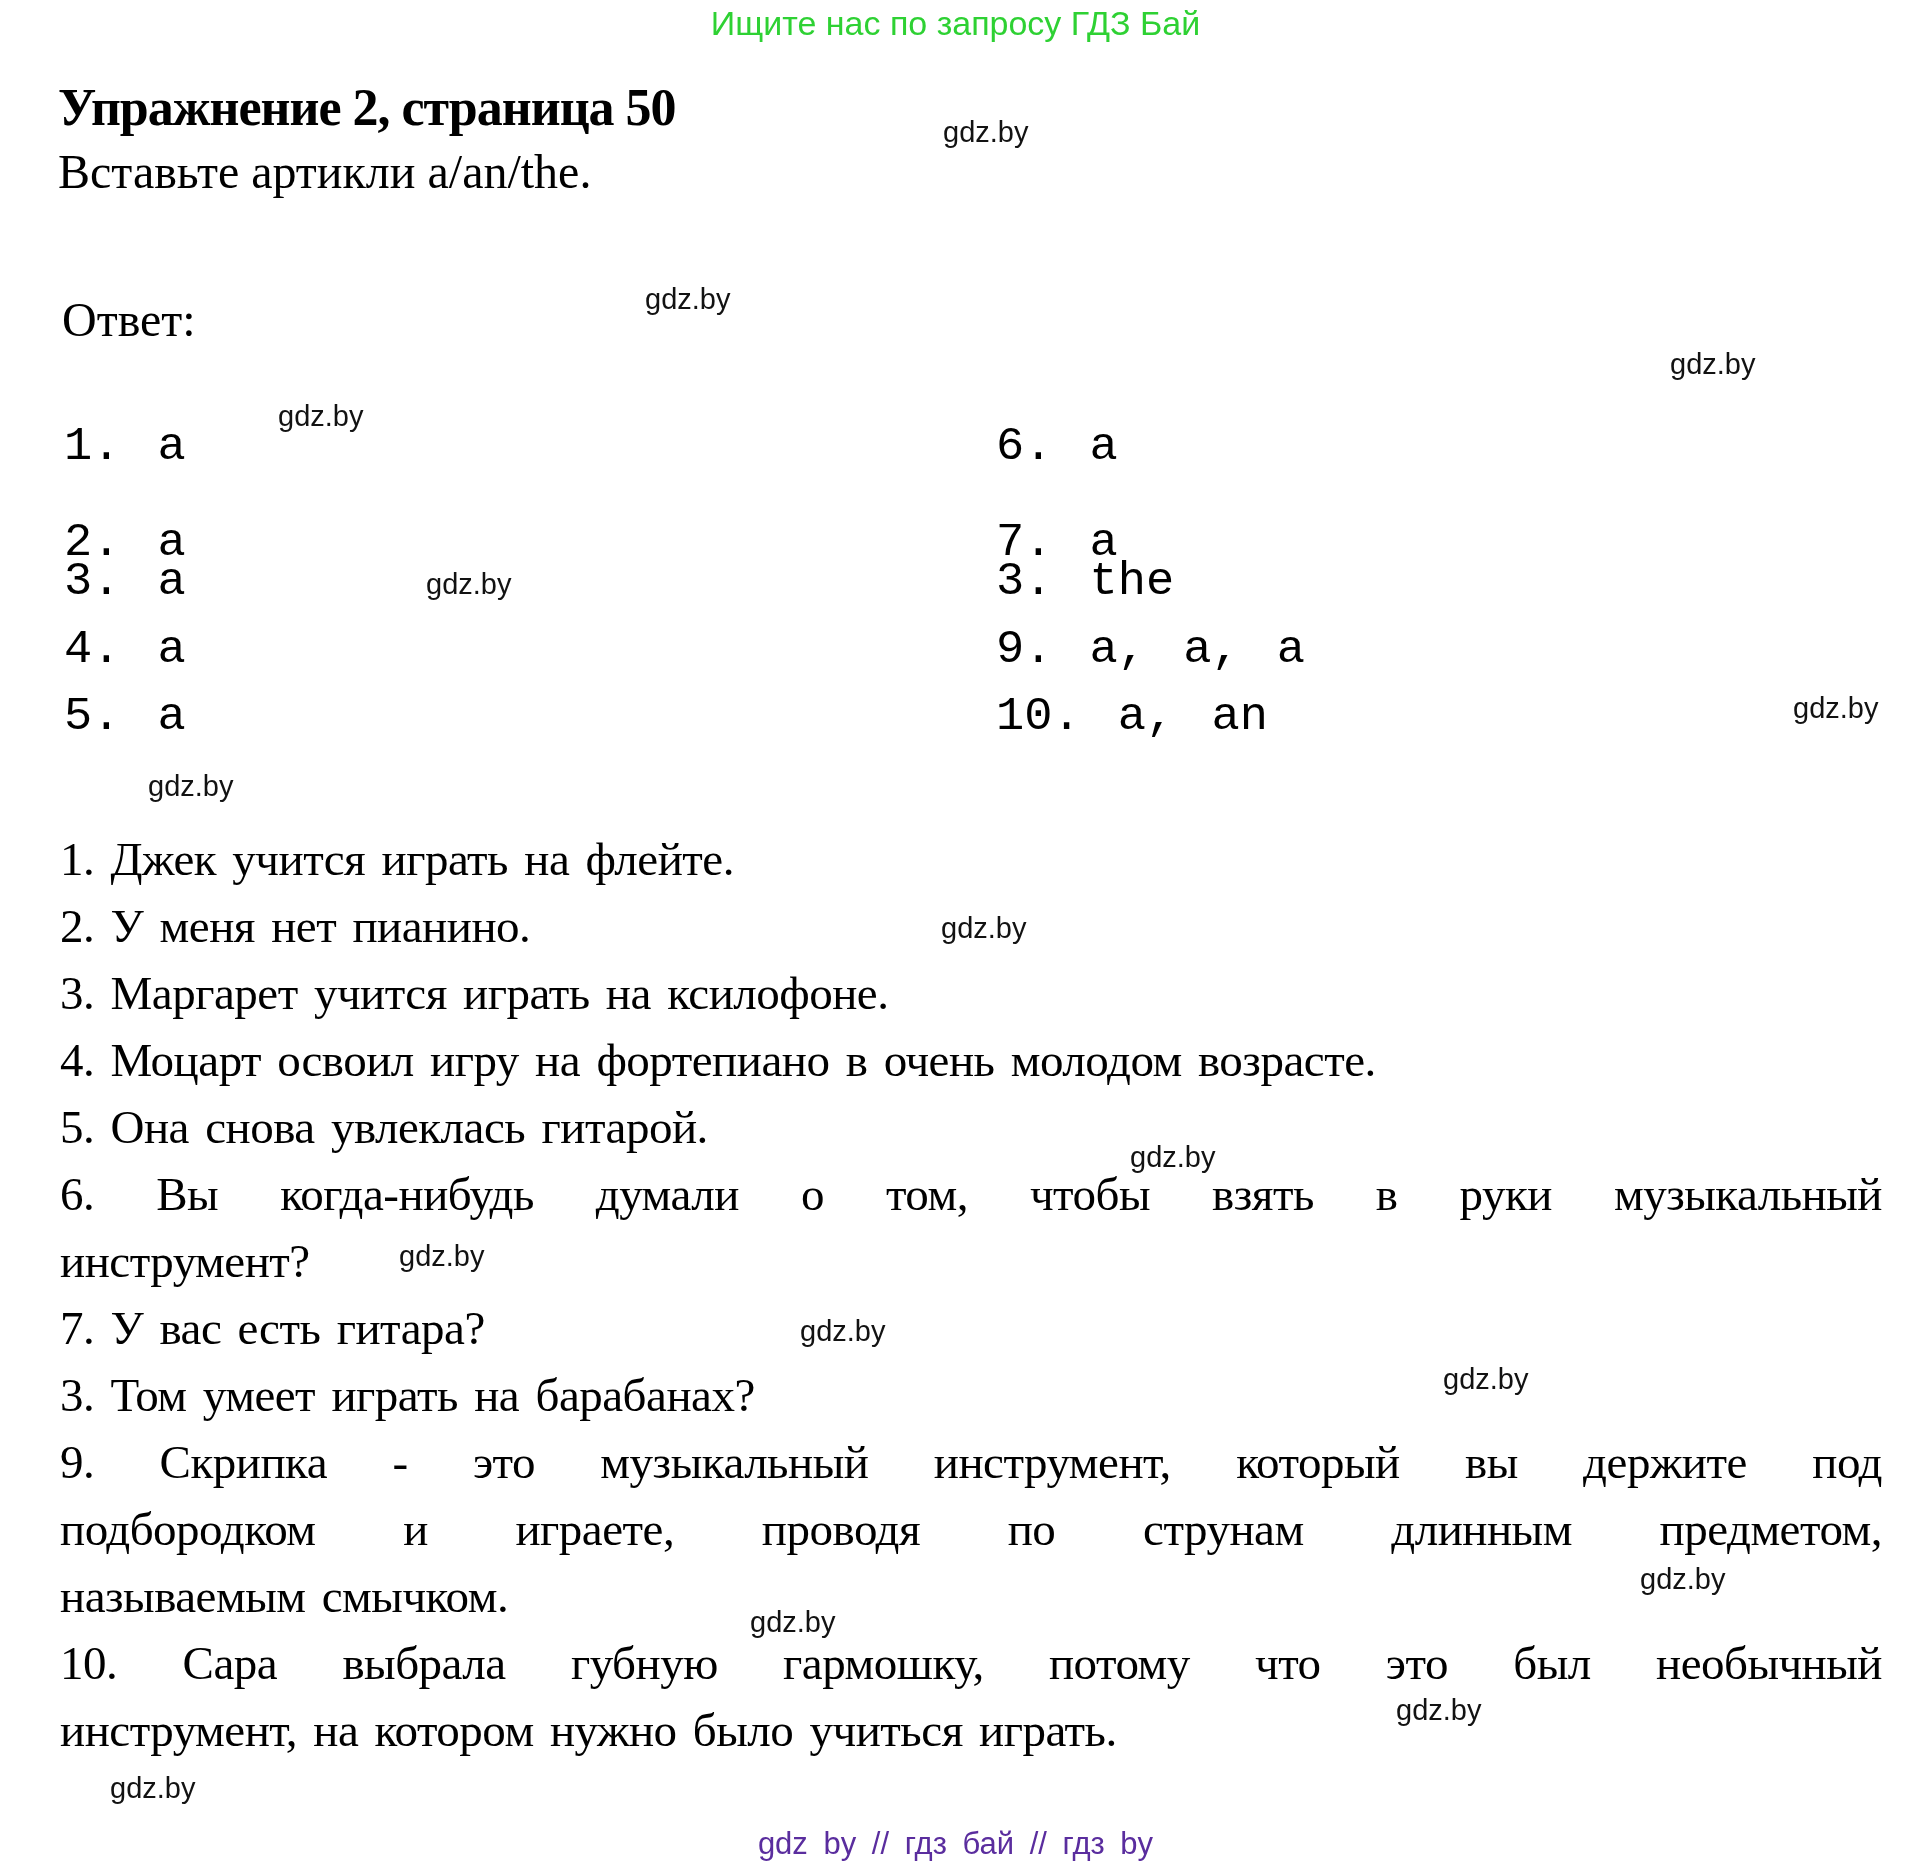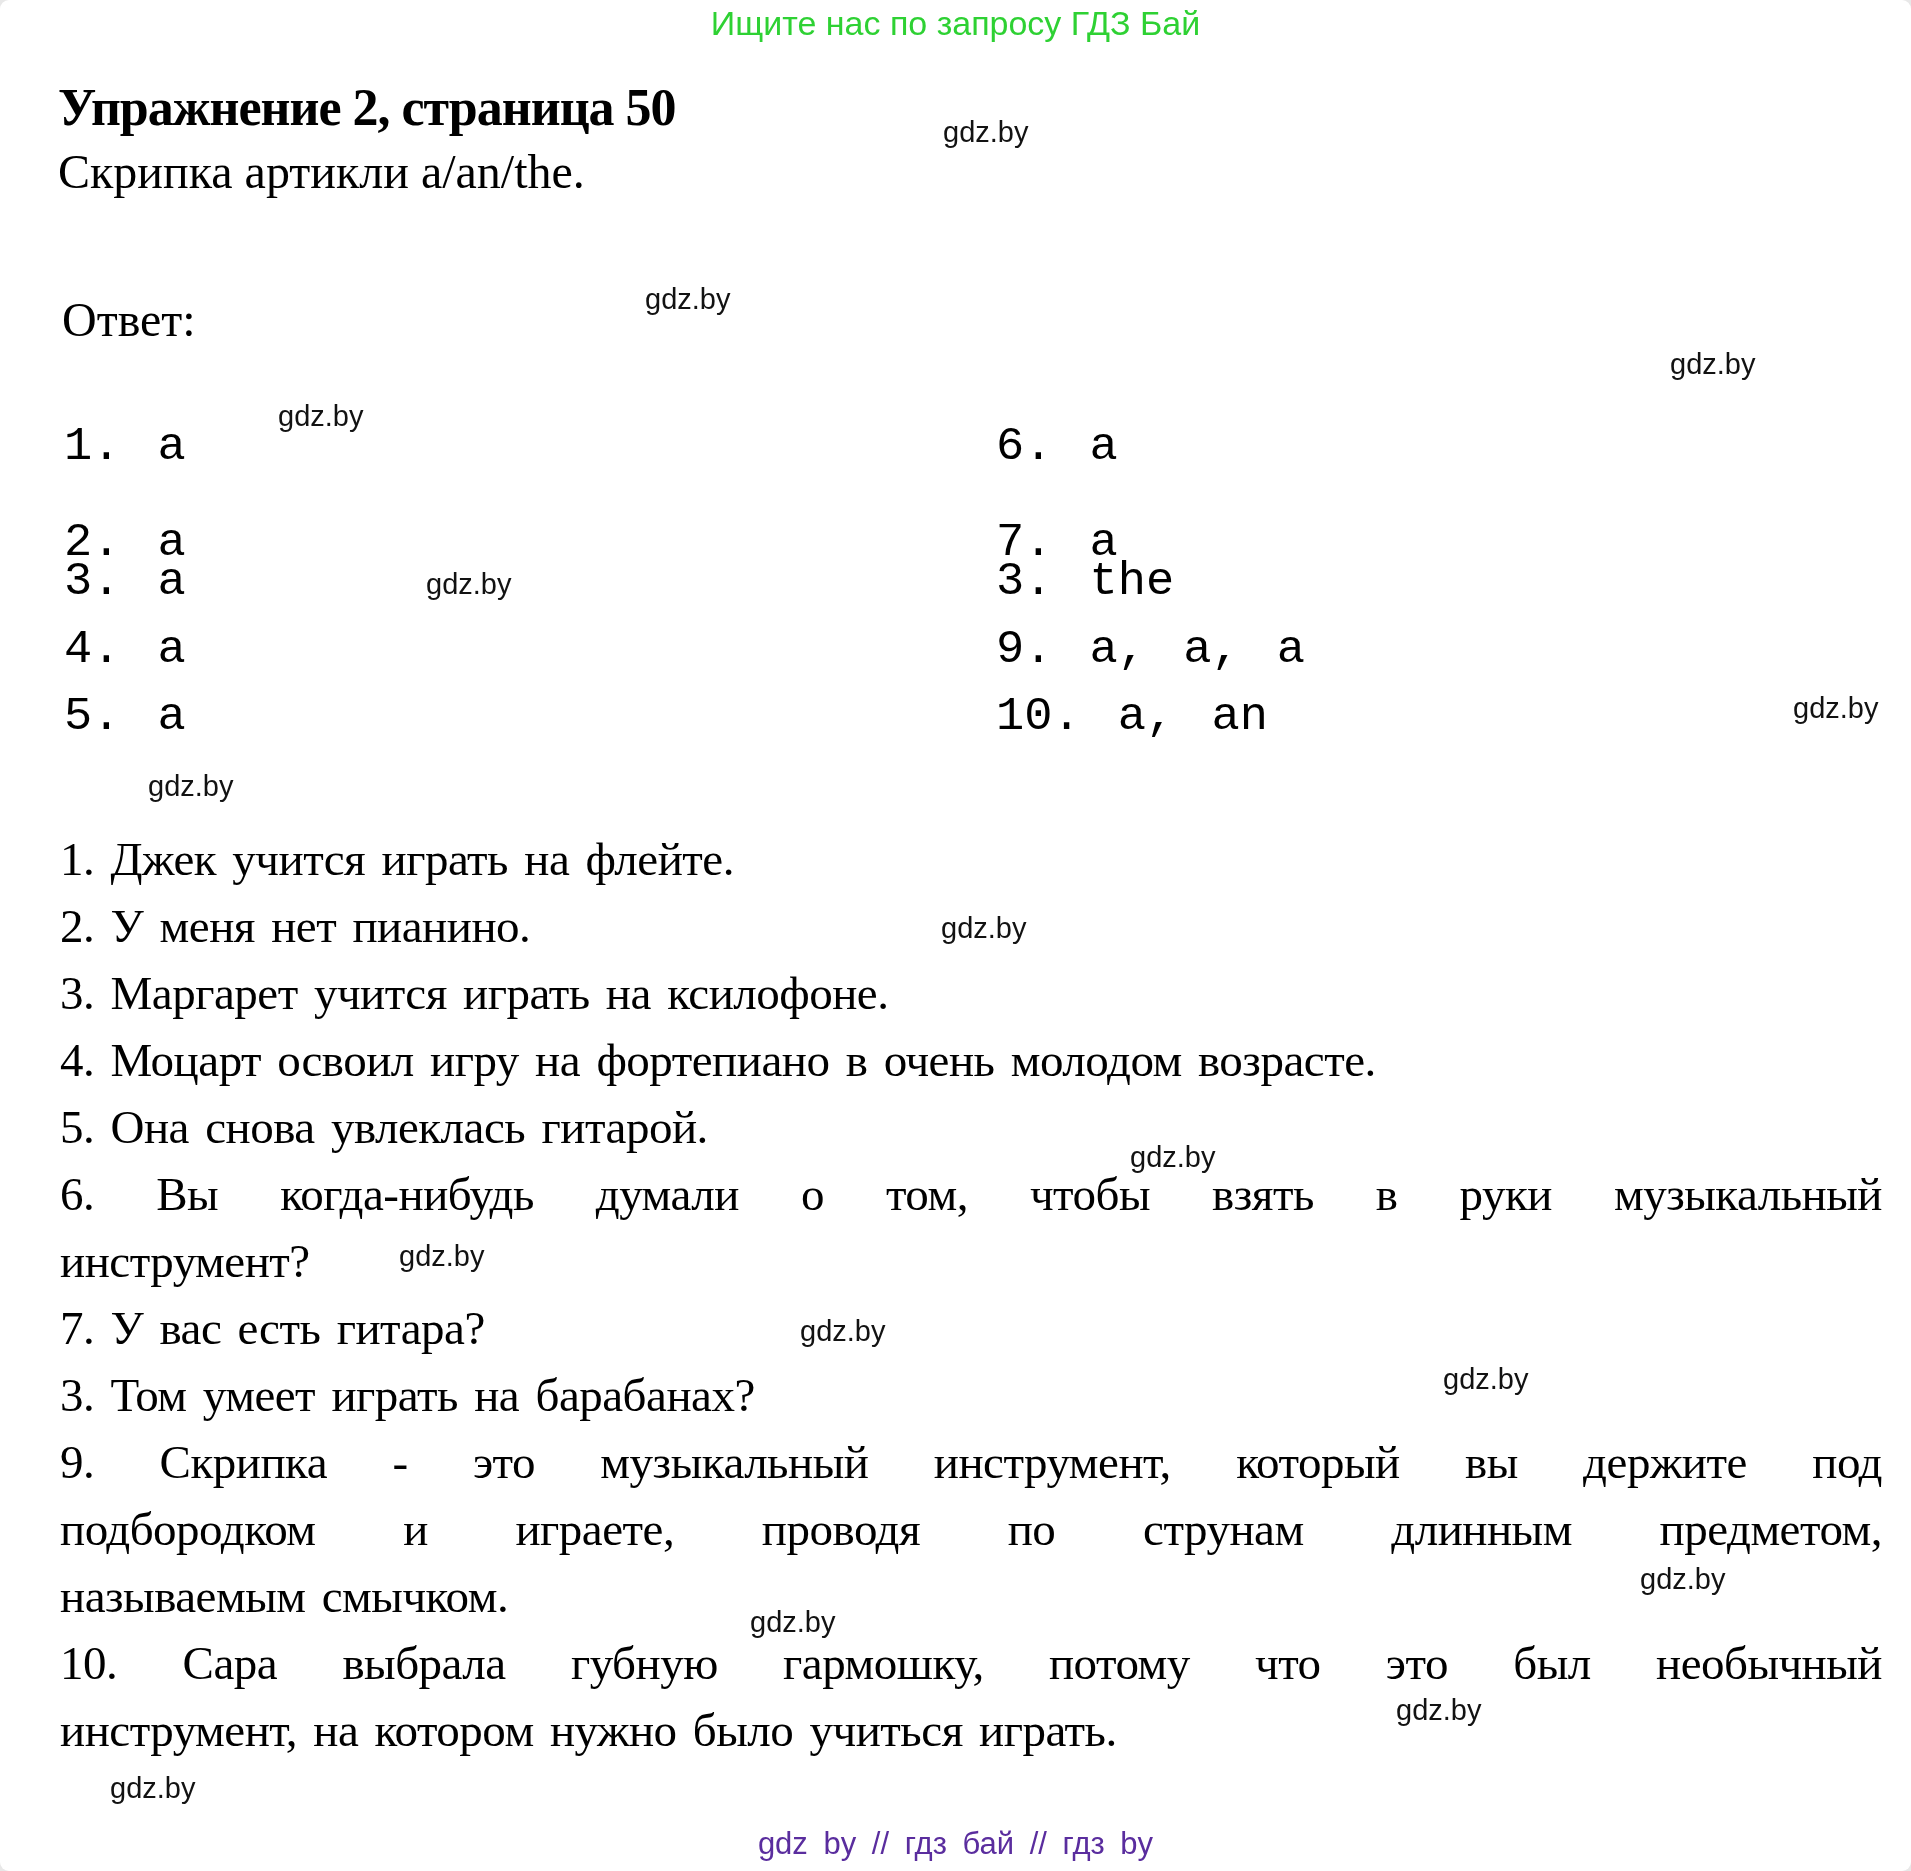--- a/index.html
+++ b/index.html
@@ -1,21 +1,20 @@
 <!DOCTYPE html>
 <html><head>
 <meta charset="utf-8">
 <style>
   html,body { margin:0; padding:0; background:#e8e8e8; }
   .page {
     position:relative; width:1911px; height:1871px;
     background:#ffffff; color:#000;
     font-family:"Liberation Serif", serif;
     overflow:hidden;
-    border-radius:9px;
   }
   .promo {
     position:absolute; top:4px; left:0; width:100%;
     text-align:center;
     font-family:"Liberation Sans", sans-serif;
     font-size:34px; color:#2ed133;
   }
   .title {
     position:absolute; left:58px; top:78px;
     font-size:52px; font-weight:bold; letter-spacing:-1px;
@@ -60,21 +59,21 @@
   }
 </style>
 </head>
 <body>
 
 <div class="page">
 
   <div class="promo">Ищите нас по запросу ГДЗ Бай</div>
 
   <div class="title">Упражнение 2, страница 50</div>
-  <div class="subtitle">Скрипка артикли a/an/the.</div>
+  <div class="subtitle">Вставьте артикли a/an/the.</div>
 
   <div class="otvet">Ответ:</div>
 
   <div class="ans c1 r0">1. a</div>
   <div class="ans c1 r1">2. a</div>
   <div class="ans c1 r2">3. a</div>
   <div class="ans c1 r3">4. a</div>
   <div class="ans c1 r4">5. a</div>
 
   <div class="ans c2 r0">6. a</div>

